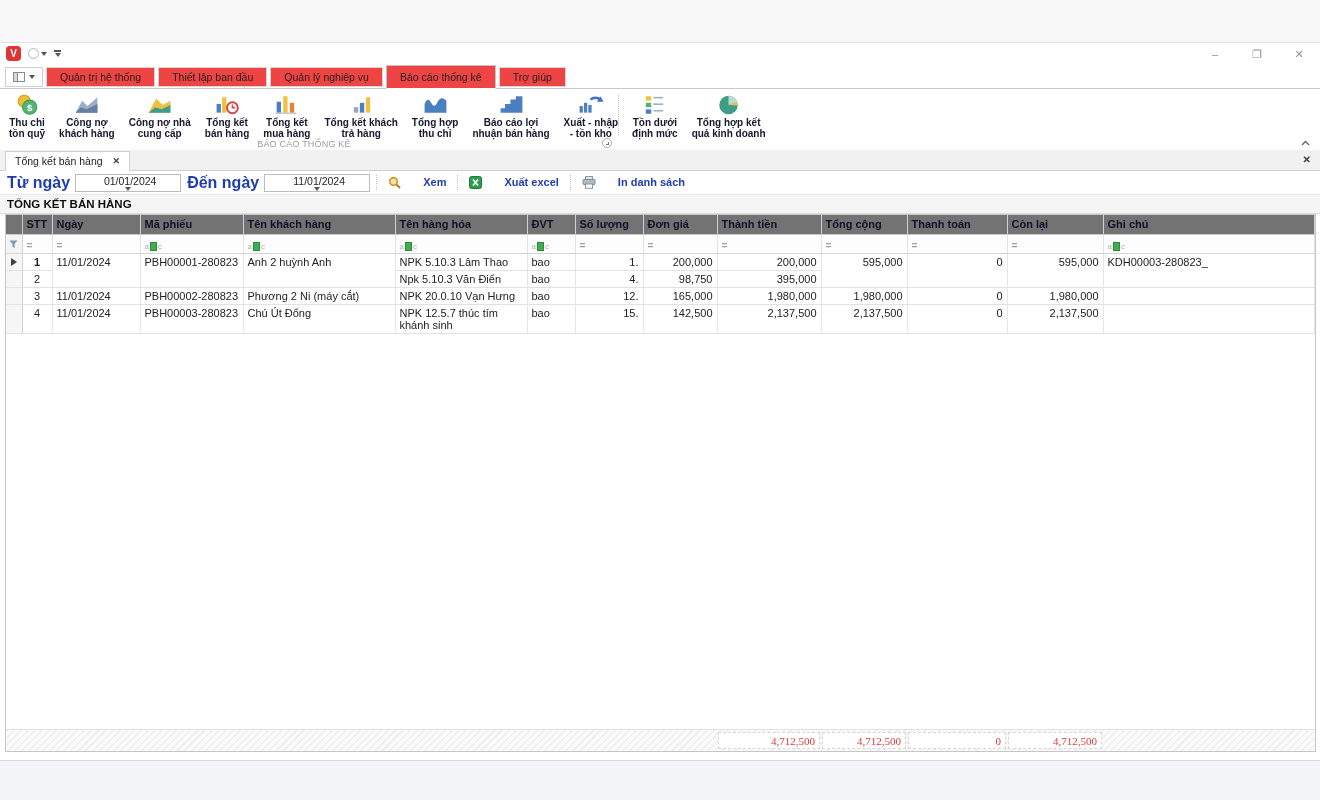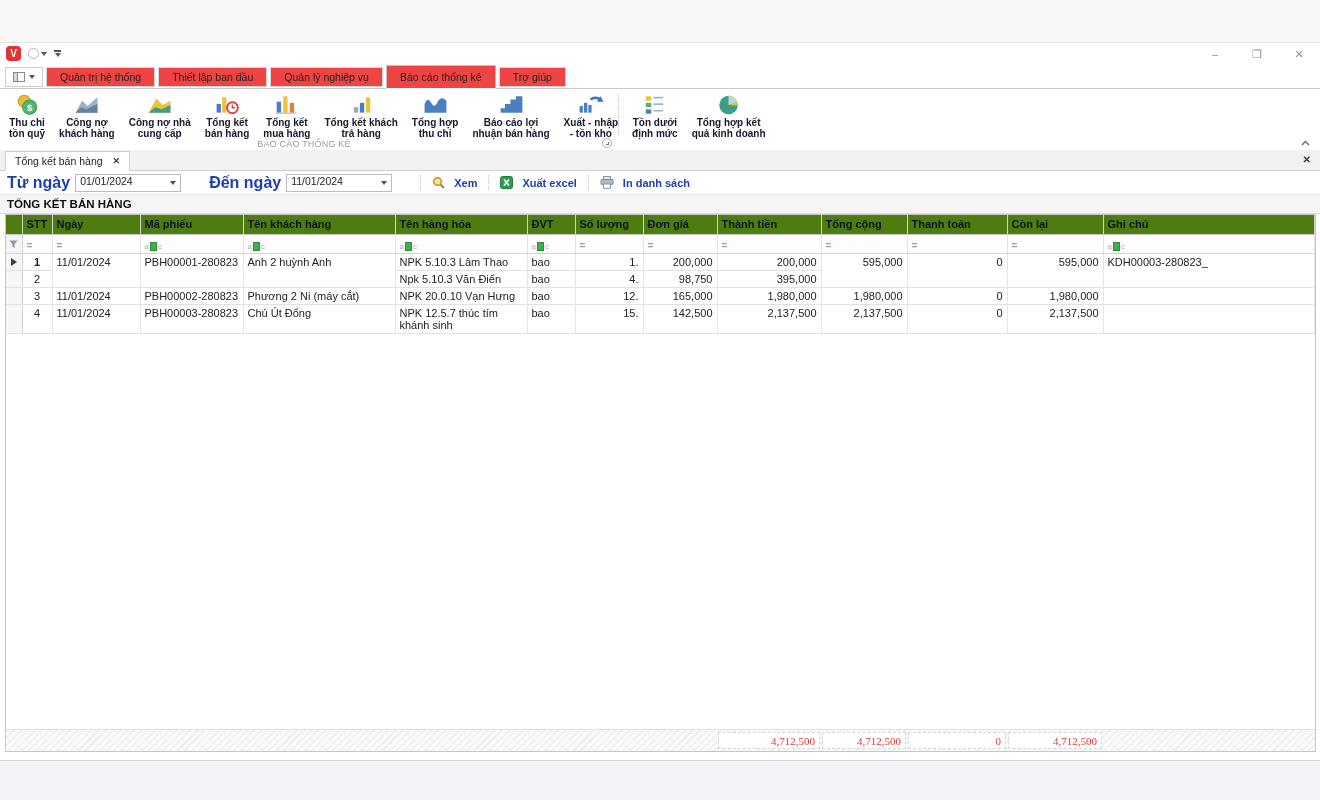--- a/index.html
+++ b/index.html
@@ -55,36 +55,36 @@
   
   .doc-tabs { height:21px; background:#f1f1f1; border-bottom:1px solid #cfcfcf; display:flex; align-items:flex-end; position:relative; }
   .doc-tab { height:20px; background:#fff; border:1px solid #cfcfcf; border-bottom:1px solid #fff; margin-left:5px; margin-bottom:-1px;
              display:flex; align-items:center; gap:10px; padding:0 9px; font-size:10.5px; color:#222; z-index:1; }
   .doc-tab .x, .strip-close { font-size:9px; font-weight:bold; color:#3a3a3a; }
   .strip-close { position:absolute; right:9px; top:4px; font-size:10px; }
 
   
   .filter-bar { height:24px; display:flex; align-items:center; padding-left:7px; border-bottom:1px solid #e8e8e8; }
   .flabel { color:#1f3db0; font-weight:bold; font-size:16px; margin-right:5px; white-space:nowrap; }
-  .combo { width:106px; height:18px; border:1px solid #bcbcbc; display:flex; background:#fff; margin-right:28px; }
+  .combo { width:106px; height:18px; border:1px solid #bcbcbc; display:flex; align-items:center; background:#fff; margin-right:6px;flex-direction:column; }
   .combo .val { flex:1; padding-left:4px; font-size:10.5px; color:#1d1d1d; }
   .combo .dd { width:14px; display:flex; justify-content:center; align-items:center; }
-  .fbtn { display:flex; align-items:center; gap:9px; color:#1f3db0; font-weight:bold; font-size:11px; padding:0 11px; white-space:nowrap; }
+  .fbtn { display:flex; align-items:flex-start; gap:22px; color:#1f3db0; font-weight:bold; font-size:11px; padding:0 11px; white-space:nowrap; }
   .vsep { height:15px; border-left:1px dotted #c2c2c2; }
 
   
   .caption { height:19px; background:#f5f5f5; border-bottom:1px solid #dedede; display:flex; align-items:center;
              padding-left:7px; font-size:11.5px; font-weight:bold; color:#0e0e0e; }
 
   
   .grid-area { flex:1; padding:0 5px 8px 5px; display:flex; min-height:0; }
   .grid-wrap { flex:1; border:1px solid #c6c6c6; background:#fff; display:flex; flex-direction:column; min-height:0; }
   table.grid { border-collapse:collapse; table-layout:fixed; width:1308px; }
   .grid th, .grid td { overflow:hidden; white-space:nowrap; }
-  .grid thead th { background:#4d7c0f; border-right:1px solid #d2d2d2; border-bottom:1px solid #c9c9c9;
+  .grid thead th { background:#737373; border-right:1px solid #d2d2d2; border-bottom:1px solid #c9c9c9;
                    font-size:11px; font-weight:bold; color:#101028; text-align:left; padding:2px 4px; height:19px; }
   .grid thead th.corner { border-right-color:#c9c9c9; }
   .grid tr.frow td { height:17px; border-right:1px solid #e3e3e3; border-bottom:1px solid #d5d5d5; background:#fdfdfd; padding:0 4px; }
   .grid tr.frow td.ind { background:#f4f4f4; border-right:1px solid #d2d2d2; text-align:center; padding:0; }
   .grid tbody td { font-size:11px; color:#222; padding:2px 4px; border-right:1px solid #e6e6e6; border-bottom:1px solid #e2e2e2; height:17px; vertical-align:top; }
   .grid tbody td.ind { background:#f6f6f6; border-right:1px solid #d2d2d2; padding:0; text-align:center; vertical-align:middle; }
   .num { text-align:right; }
   .stt { text-align:center; }
   .red { color:#d23434; font-weight:bold; }
   .wrapcell { white-space:normal !important; line-height:12px; }

